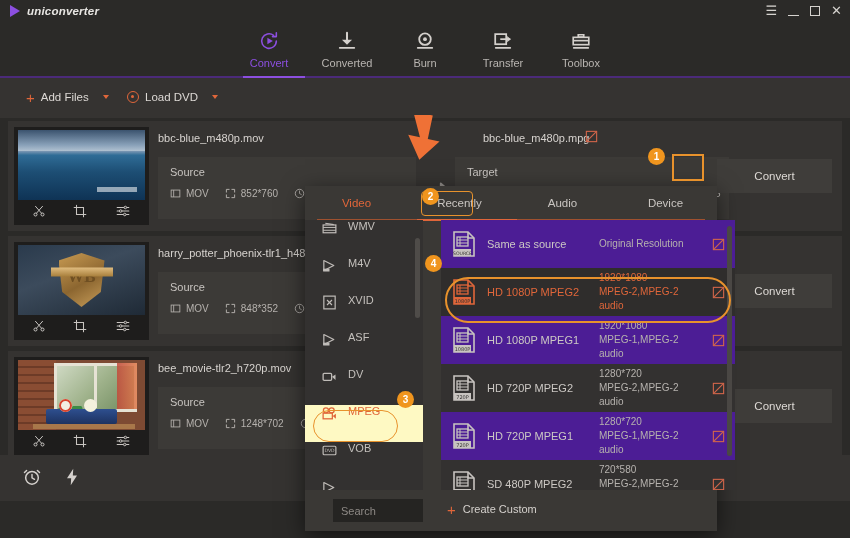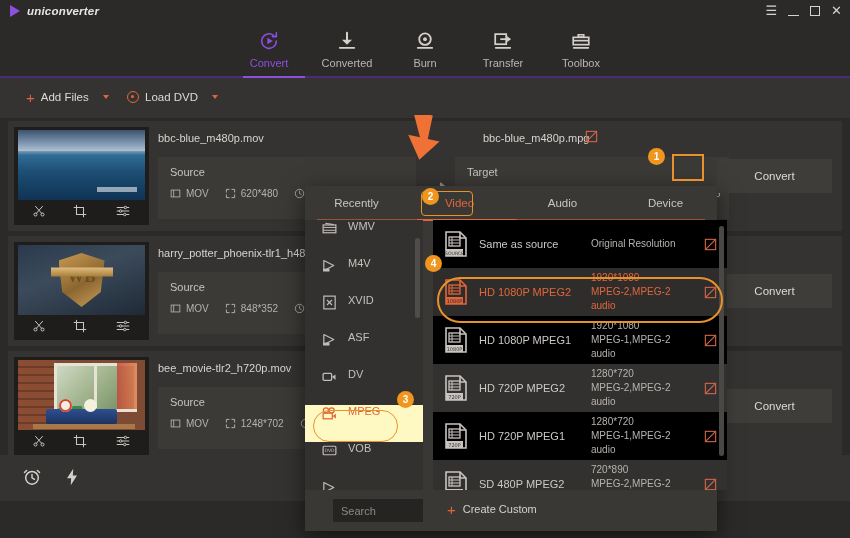--- a/index.html
+++ b/index.html
@@ -125,21 +125,21 @@
   .ptab-ring { position:absolute; left:116px; top:5px; width:52px; height:25px; border:1.6px solid #e8922c; border-radius:4px; }
   .ptabs-rule { position:absolute; left:12px; top:33px; width:388px; height:1px; background:#c25a2e; opacity:.75; }
   .ptabs-rule2 { position:absolute; left:112px; top:33px; width:100px; height:1.6px; background:#e0663a; }
 
   .pbody { position:absolute; left:0; top:34px; width:412px; height:270px; }
   .fmtcol { position:absolute; left:0; top:0; width:118px; height:270px; background:#333130; overflow:hidden; }
   .fmt-item { height:37px; display:flex; gap:10px; padding-left:16px; color:#c4c0bc; font-size:11px; cursor:pointer; }
   .fmt-item.sel { color:#e0663a; background:#fef9c3; }
   .fmt-ring { position:absolute; left:8px; width:85px; height:32px; border:1.7px solid #e8922c; border-radius:16px; }
 
-  .presetcol { position:absolute; left:128px; top:0; width:294px; height:270px; background:#000000; overflow:hidden; }
+  .presetcol { position:absolute; left:136px; top:0; width:294px; height:270px; background:#4c1d95; overflow:hidden; }
   .pset { position:relative; height:48px; display:flex; align-items:center; cursor:pointer; }
   .pset.alt { background:#333130; }
   .pset.sel { background:#2f2d2c; }
   .pset .pico { width:46px; display:flex; justify-content:center; }
   .pset .pname { width:112px; font-size:11px; color:#ccc8c4; }
   .pset.sel .pname { color:#e0663a; }
   .pset .pdesc { flex:1; font-size:10px; color:#b6b2ae; line-height:14px; }
   .pset.sel .pdesc { color:#e0663a; }
   .pset .pedit { width:34px; display:flex; justify-content:center; }
   .pset-ring { position:absolute; left:4px; top:57px; width:286px; height:46px; border:2px solid #e8922c; border-radius:24px; z-index:5; pointer-events:none; }
@@ -307,21 +307,21 @@
             <svg width="11" height="11" viewBox="0 0 24 24">
                 <rect x="2.5" y="4.5" width="19" height="15" fill="none" stroke="#b5b1ad" stroke-width="1.9"></rect>
                 <path d="M8 4.5v15" stroke="#b5b1ad" stroke-width="1.9"></path>
               </svg>
             <span>MOV</span>
           </span>
           <span class="meta">
             <svg width="11" height="11" viewBox="0 0 24 24">
                 <path d="M3 9V3h6M21 9V3h-6M3 15v6h6M21 15v6h-6" fill="none" stroke="#b5b1ad" stroke-width="2.1" stroke-linecap="round"></path>
               </svg>
-            <span>620*480</span>
+            <span>852*760</span>
           </span>
           <span class="meta">
             <svg width="11" height="11" viewBox="0 0 24 24">
                 <circle cx="12" cy="12" r="9.2" fill="none" stroke="#b5b1ad" stroke-width="1.9"></circle>
                 <path d="M12 6.5V12l4 2.3" stroke="#b5b1ad" stroke-width="1.8" fill="none" stroke-linecap="round"></path>
               </svg>
             <span>03:22</span>
           </span>
           <span class="meta">
             <svg width="11" height="11" viewBox="0 0 24 24">
@@ -507,22 +507,22 @@
           <path d="M13.5 2L6 13.5h5L10.5 22L18 10.2h-5z" fill="#d4d0cc"></path>
         </svg>
     </span>
 
   </div>
   <div class="footer"></div>
 
   <div class="panel">
 
     <div class="ptabs">
+      <div class="ptab sel">Video</div>
       <div class="ptab">Recently</div>
-      <div class="ptab sel">Video</div>
       <div class="ptab">Audio</div>
       <div class="ptab">Device</div>
       <div class="ptab-ring"></div>
       <div class="ptabs-rule"></div>
       <div class="ptabs-rule2"></div>
     </div>
 
     <div class="pbody">
 
       <div class="fmtcol">
@@ -714,21 +714,21 @@
               <path d="M3 2h14l6 6v18H3z" fill="none" stroke="#c8c4c0" stroke-width="1.6"></path>
               <path d="M17 2v6h6" fill="none" stroke="#c8c4c0" stroke-width="1.6"></path>
               <rect x="6" y="7" width="11" height="9" fill="none" stroke="#c8c4c0" stroke-width="1.3"></rect>
               <path d="M6 10h11M6 13h11M9 7v9" stroke="#c8c4c0" stroke-width="1"></path>
               <rect x="3" y="19" width="17" height="7" fill="#c8c4c0"></rect>
               <text x="11.5" y="24.6" font-size="5" fill="#333130" text-anchor="middle" font-family="DejaVu Sans">480P</text>
             </svg>
           </span>
           <span class="pname">SD 480P MPEG2</span>
           <span class="pdesc">
-            <div>720*890</div>
+            <div>720*580</div>
             <div>MPEG-2,MPEG-2 audio</div>
           </span>
           <span class="pedit">
             <svg width="13" height="13" viewBox="0 0 24 24">
                 <rect x="2.5" y="2.5" width="19" height="19" fill="none" stroke="#d4664a" stroke-width="2"></rect>
                 <path d="M4 20L20 4" stroke="#d4664a" stroke-width="2"></path>
               </svg>
           </span>
         </div>
 

